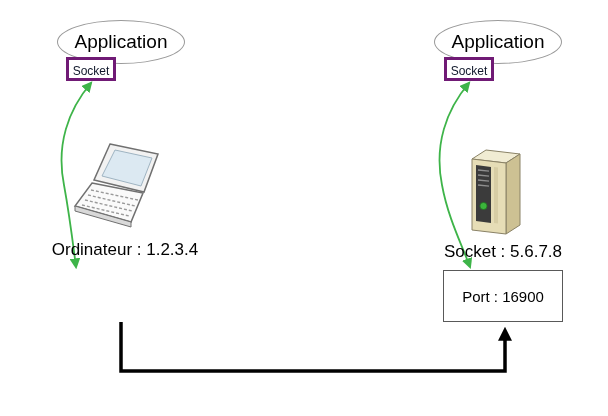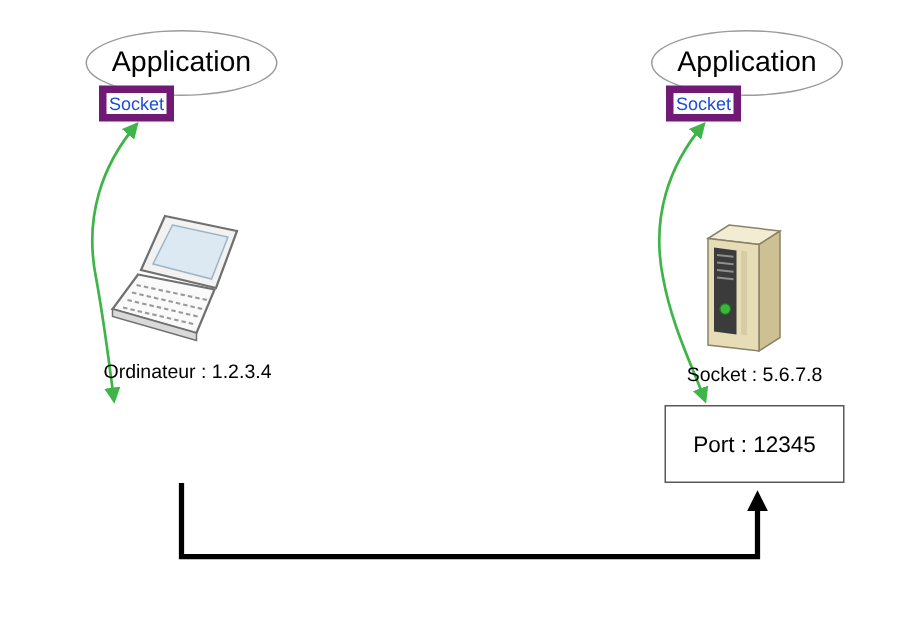--- a/index.html
+++ b/index.html
@@ -6,25 +6,25 @@
   html,body { background:#ffffff; }
   body { font-family:"Liberation Sans", sans-serif; }
   .canvas { position:relative; width:608px; height:412px; background:#ffffff; overflow:hidden; }
 
   .node-ellipse {
     position:absolute; border:1px solid #9a9a9a; border-radius:50%;
     display:flex; align-items:center; justify-content:center;
     font-size:19px; color:#000; background:#fff; z-index:2;
   }
   .socket-box {
-    position:absolute; border:5px solid #701a75; background:#fff;
-    display:flex; align-items:center; justify-content:center;
-    font-size:12px; color:#1d4ed8; z-index:3;
+    position:absolute; border:3px solid #701a75; background:#fff;
+    display:flex; align-items:flex-end; justify-content:center;
+    font-size:12px; color:#0f172a; z-index:3;
   }
-  .host-label { position:absolute; text-align:center; font-size:13px; color:#000; z-index:2; }
+  .host-label { position:absolute; text-align:center; font-size:17px; color:#000; z-index:2; }
   .port-box {
     position:absolute; border:1px solid #595959; background:#fff;
     display:flex; align-items:center; justify-content:center;
     font-size:15px; color:#000; z-index:2;
   }
   .icon { position:absolute; z-index:2; }
   svg.overlay { position:absolute; left:0; top:0; z-index:1; }
   .flow { fill:none; }
 </style>
 </head>
@@ -103,16 +103,16 @@
     <circle cx="23.5" cy="63" r="3.6" stroke="#1f6e1f" stroke-width="0.8" fill="#3bb53b"></circle>
 
     <polygon points="34,24 38,24.5 38,80.5 34,80" fill="#d7cda4"></polygon>
   </svg>
 
   <div class="host-label" style="left:403px; top:242px; width:200px;">
     <span>Socket : 5.6.7.8</span>
   </div>
 
   <div class="port-box" style="left:443px; top:270px; width:120px; height:52px;">
-    <span>Port : 12345</span>
+    <span>Port : 16900</span>
   </div>
 
 </div>
 
 </body></html>

